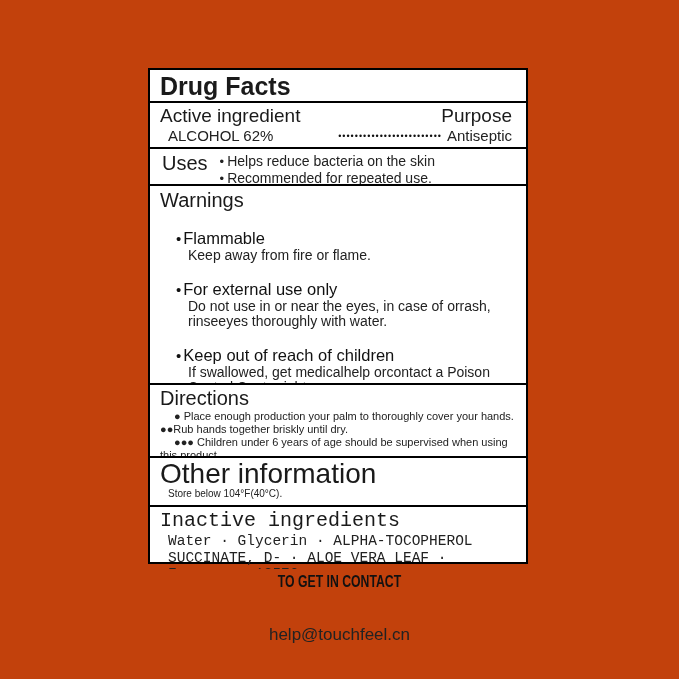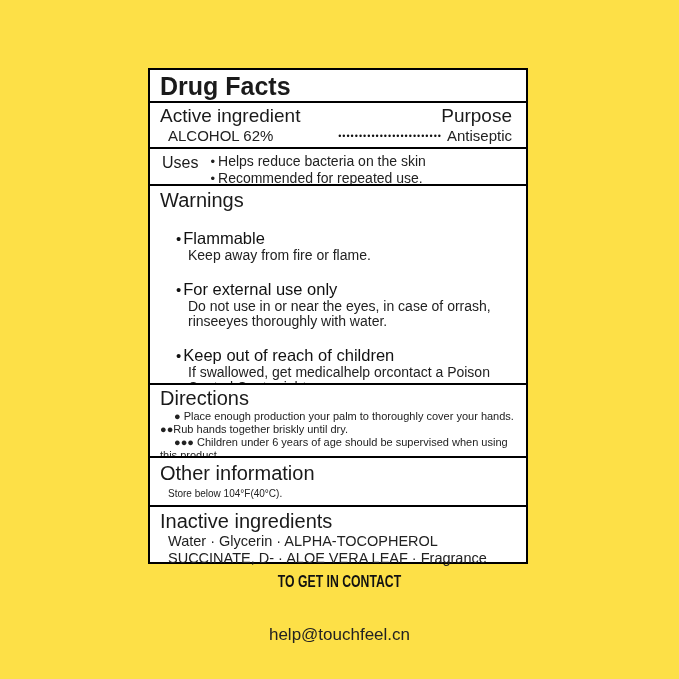--- a/index.html
+++ b/index.html
@@ -1,17 +1,17 @@
 <!DOCTYPE html>
 <html><head>
 <meta charset="utf-8">
 <style>
   html,body{margin:0;padding:0;background:#fff;}
   .canvas{
-    position:relative;width:679px;height:679px;background:#fde047;
+    position:relative;width:679px;height:679px;background:#c2410c;
     font-family:"Liberation Sans", sans-serif;color:#1a1a1a;overflow:hidden;
   }
   .label-box{
     position:absolute;left:148px;top:68px;width:380px;height:496px;
     border:2px solid #000;box-sizing:border-box;background:#fff;
   }
   .section{box-sizing:border-box;border-bottom:2px solid #000;overflow:hidden;}
   .section.last{border-bottom:none;}
 
   
@@ -21,45 +21,45 @@
   
   .sec-active{height:46px;padding:1px 14px 0 10px;}
   .ai-row1{display:flex;justify-content:space-between;align-items:baseline;font-size:19px;line-height:23px;font-weight:400;}
   .ai-row2{display:flex;justify-content:space-between;align-items:baseline;font-size:15px;line-height:18px;color:#222;}
   .ai-name{padding-left:8px;}
   .ai-right{display:flex;align-items:baseline;gap:5px;}
   .leader-dots{font-size:9px;letter-spacing:1px;color:#111;position:relative;top:-2px;}
 
   
   .sec-uses{height:37px;padding:2px 10px 0 12px;display:flex;gap:12px;}
-  .uses-heading{font-size:16px;font-weight:400;line-height:24px;}
+  .uses-heading{font-size:20px;font-weight:400;line-height:24px;}
   .uses-list{font-size:14px;line-height:16px;padding-top:2px;color:#222;}
   .uses-line{white-space:nowrap;}
   .bullet{font-size:13px;margin-right:3px;}
 
   
   .sec-warnings{height:199px;padding:2px 8px 12px 10px;}
   .warnings-heading{font-size:20px;font-weight:400;line-height:25px;}
   .warning-item{margin:16px;}
   .warning-title{font-size:16.5px;font-weight:400;line-height:19px;color:#111;}
   .warning-title .bullet{font-size:15px;margin-right:2px;}
   .warning-body{font-size:14px;line-height:15.5px;color:#222;padding-left:12px;margin:0 0 2px 0;}
 
   
   .sec-directions{height:73px;padding:1px 8px 0 10px;}
   .directions-heading{font-size:20px;font-weight:400;line-height:24px;}
   .directions-p{font-size:11px;line-height:13px;color:#222;margin:0;text-indent:14px;}
 
   
   .sec-other{height:49px;padding:3px 8px 0 10px;}
-  .other-heading{font-size:20px;font-weight:400;line-height:25px;}
+  .other-heading{font-size:28px;font-weight:400;line-height:25px;}
   .other-body{font-size:10px;line-height:16px;color:#222;padding-left:8px;}
 
   
-  .sec-inactive{height:62px;padding:2px 8px 0 10px;}
+  .sec-inactive{height:62px;padding:2px 8px 0 10px;font-family:Liberation Mono, monospace;}
   .inactive-heading{font-size:20px;font-weight:400;line-height:24px;}
   .inactive-body{font-size:14.5px;line-height:16.5px;color:#222;padding-left:8px;}
 
   
   .footer{position:absolute;left:0;top:572px;width:679px;text-align:center;}
   .contact-heading{
     font-size:17px;font-weight:bold;color:#111;letter-spacing:0px;
     transform:scaleX(0.72);transform-origin:center;line-height:20px;
   }
   .contact-email{font-size:17px;color:#222;line-height:22px;margin-top:32px;}

